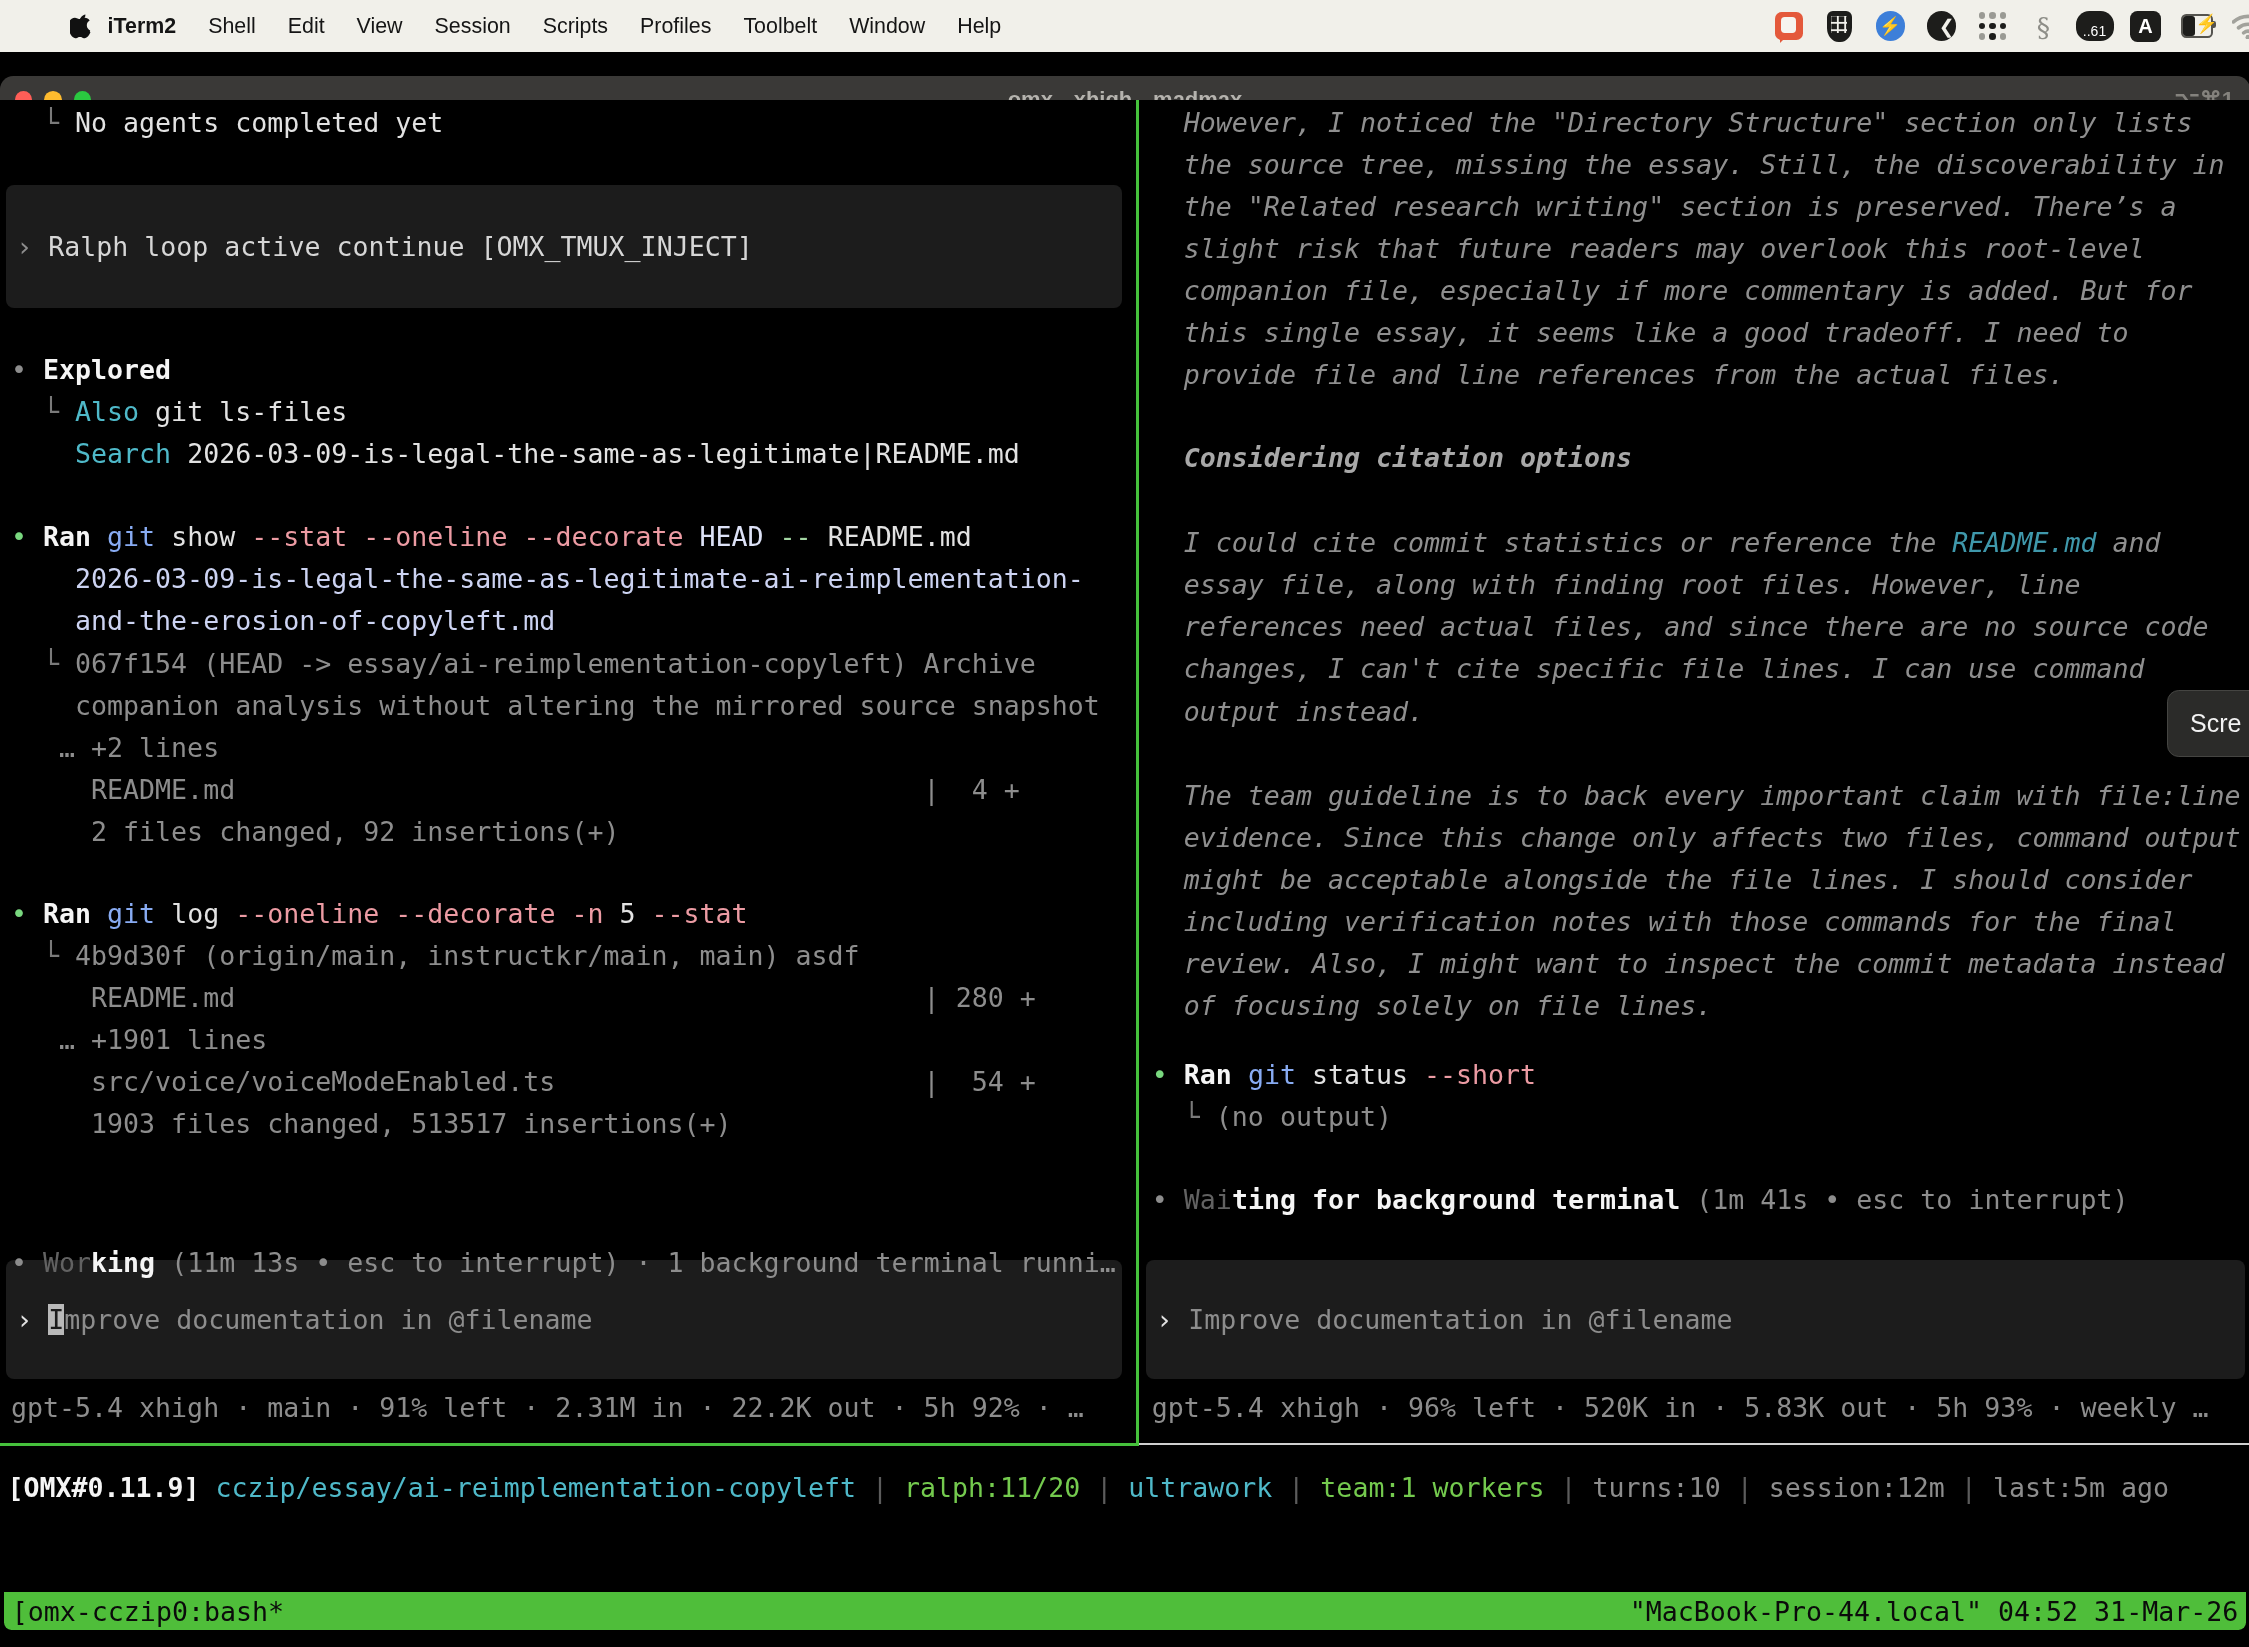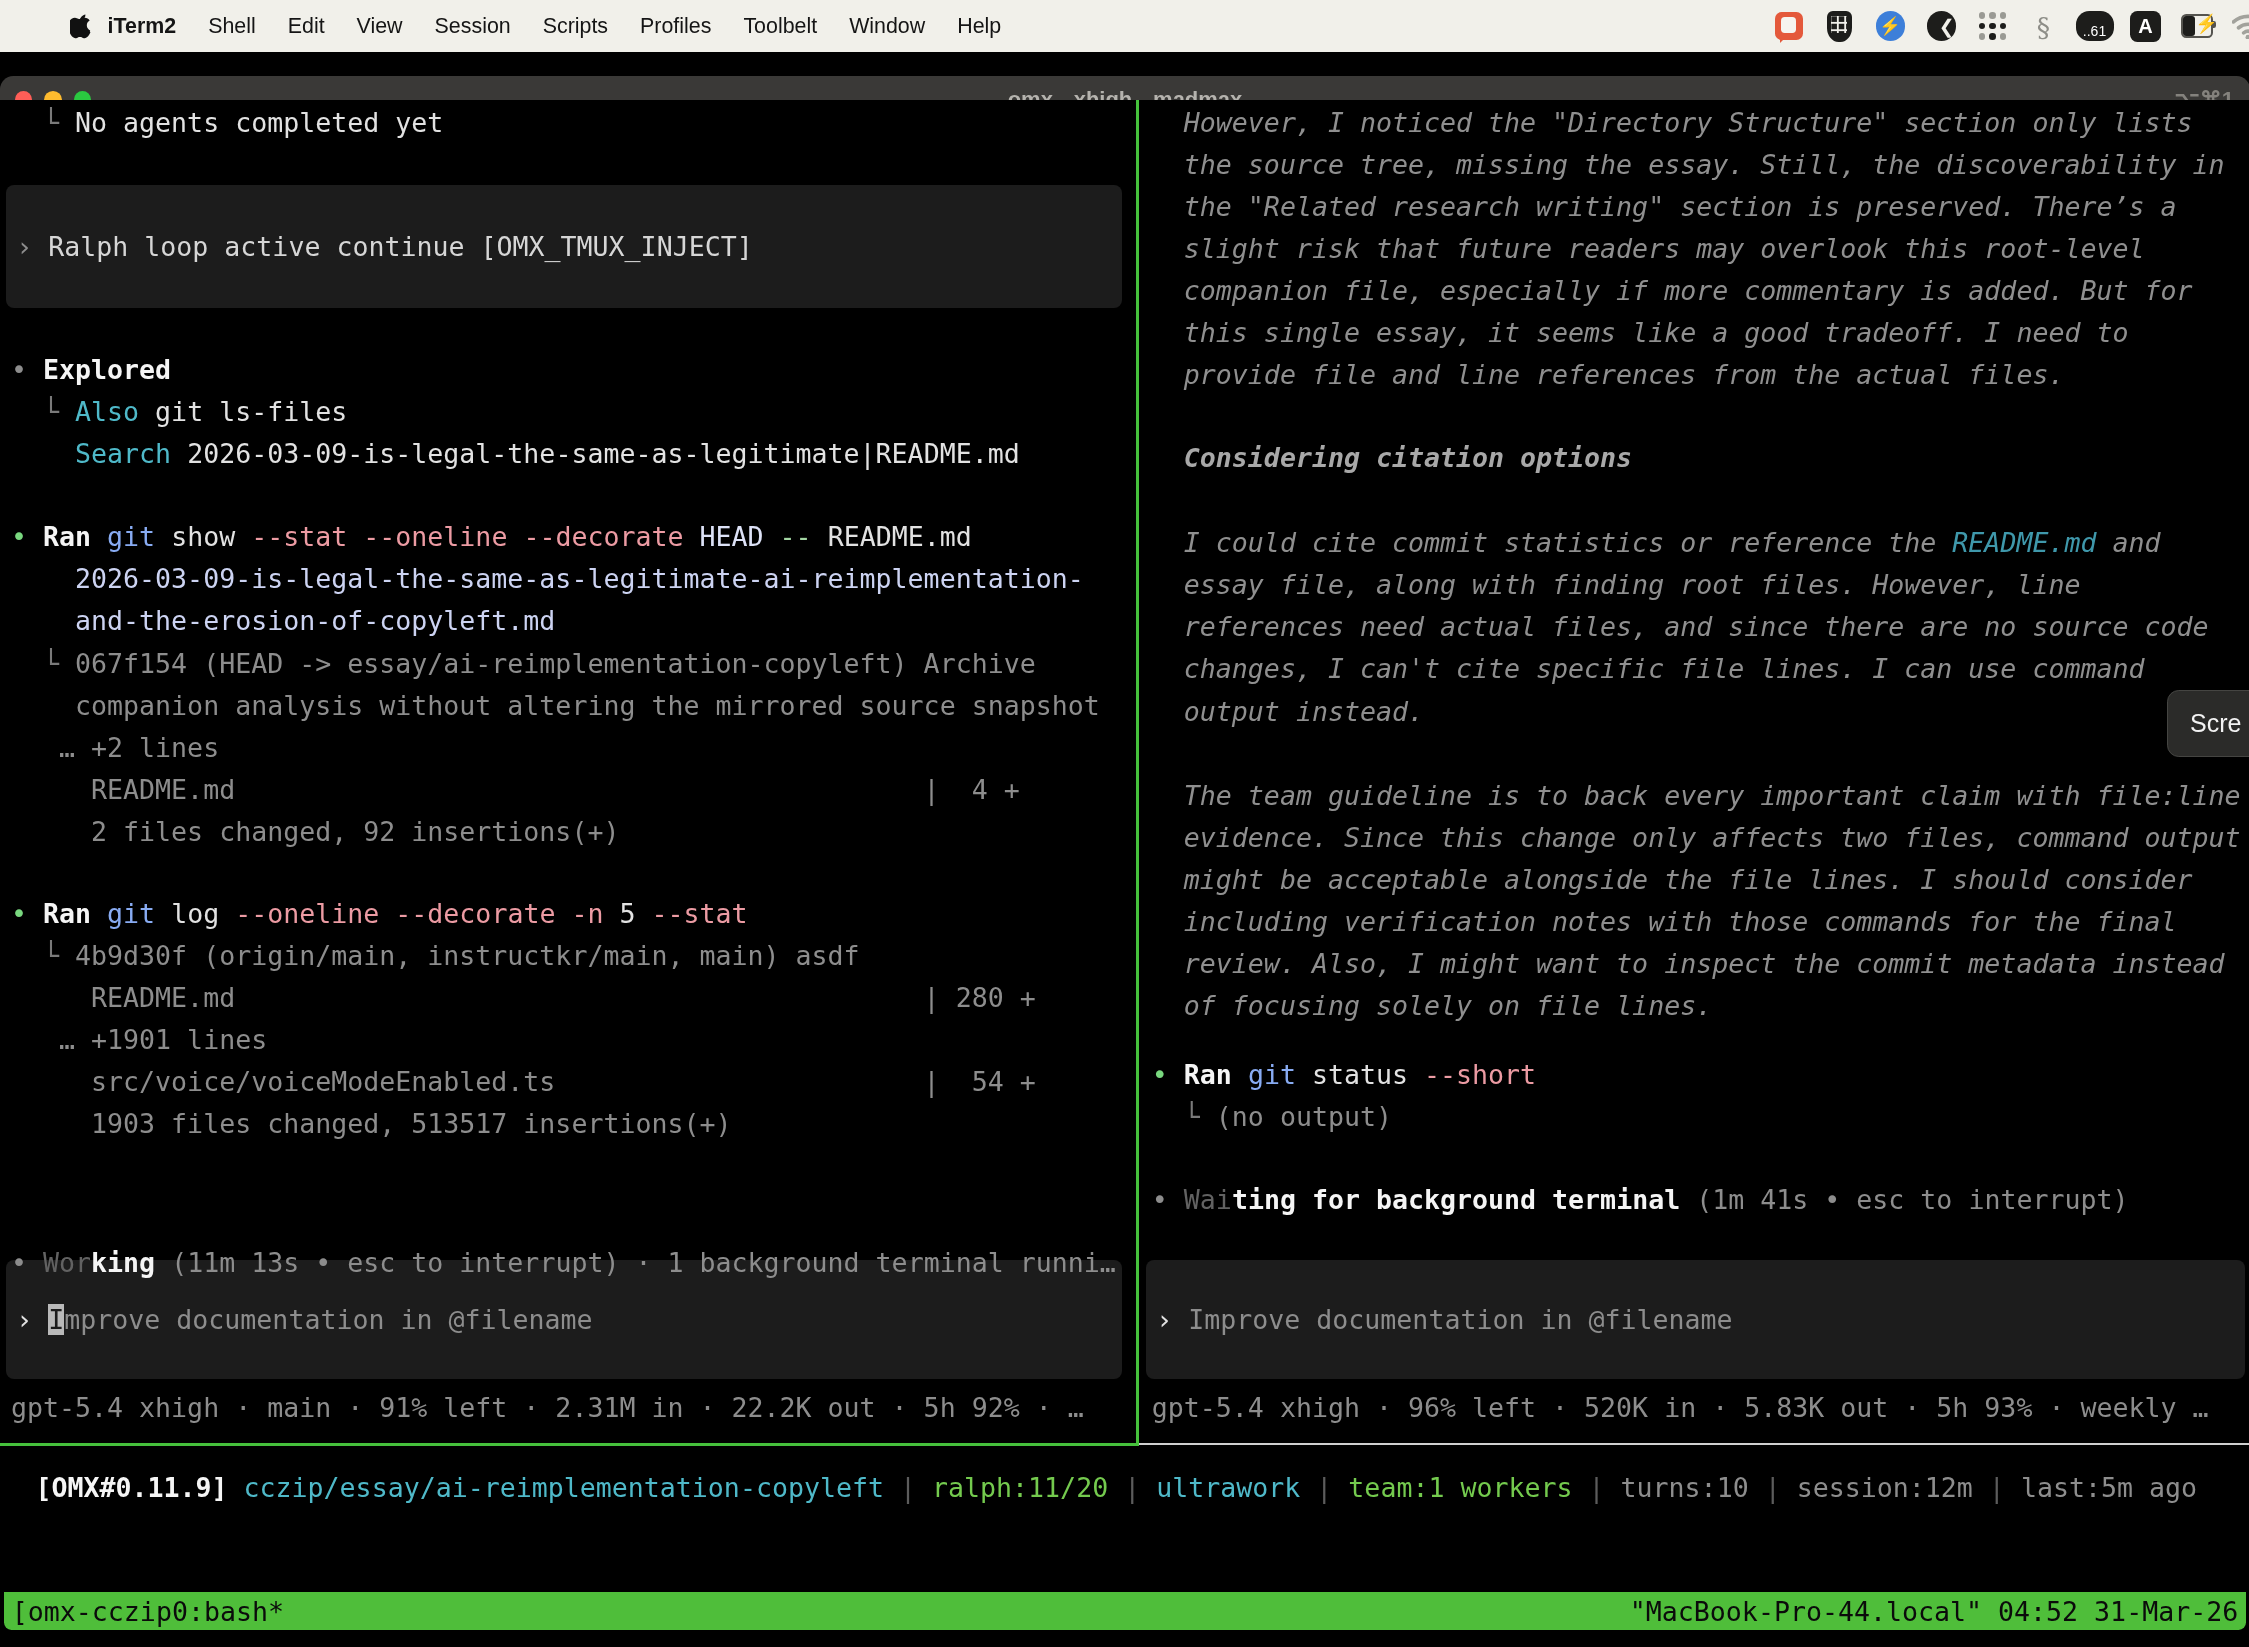--- a/index.html
+++ b/index.html
@@ -80,21 +80,21 @@
   .c-tl{color:#3f98ab;font-style:italic;}
   .c-hb{color:#a8a8a8;font-style:italic;font-weight:bold;}
   .c-cur{background:#b9b9b9;color:#1c1c1c;}
 
   
   .scre{position:absolute;right:-22px;top:690px;height:65px;background:#2b2b29;border:1.5px solid #454542;
         border-radius:11.8px;display:flex;align-items:center;padding:0 29.5px 0 22px;
         color:#f2f2f2;font-family:"Liberation Sans",sans-serif;font-size:25px;z-index:5;}
 
   
-  .omx-line{position:absolute;left:7.4px;top:1467px;white-space:pre;line-height:42px;font-size:26.6px;margin-left:28px;}
+  .omx-line{position:absolute;left:7.4px;top:1467px;white-space:pre;line-height:42px;font-size:26.6px;}
   .tmuxbar{position:absolute;left:4.4px;right:4.4px;top:1592px;height:38px;background:#4fbe3a;
            border-radius:0 0 7.4px 7.4px;display:flex;align-items:center;color:#0b0b0b;font-size:26.6px;}
   .tmux-left{margin-left:7.4px;white-space:pre;}
   .tmux-right{position:absolute;right:7.4px;white-space:pre;}
 </style>
 </head>
 <body>
 
 <div class="menubar">
   <span class="apple">

